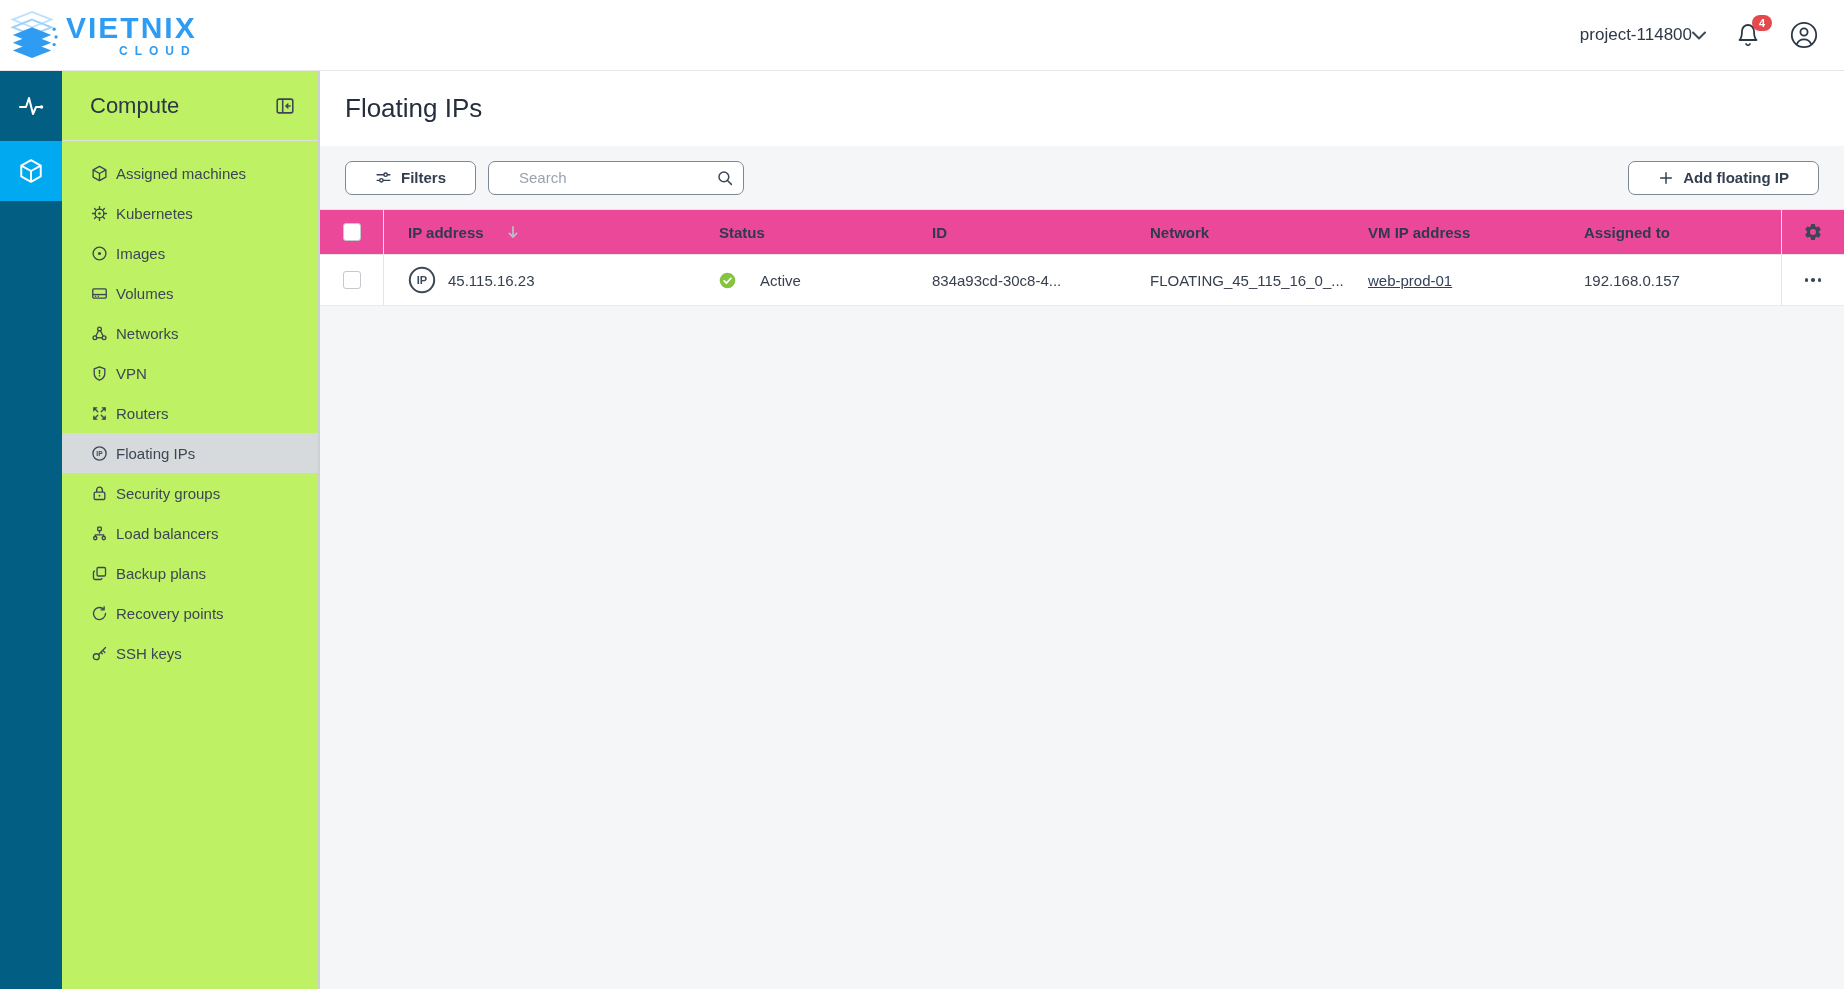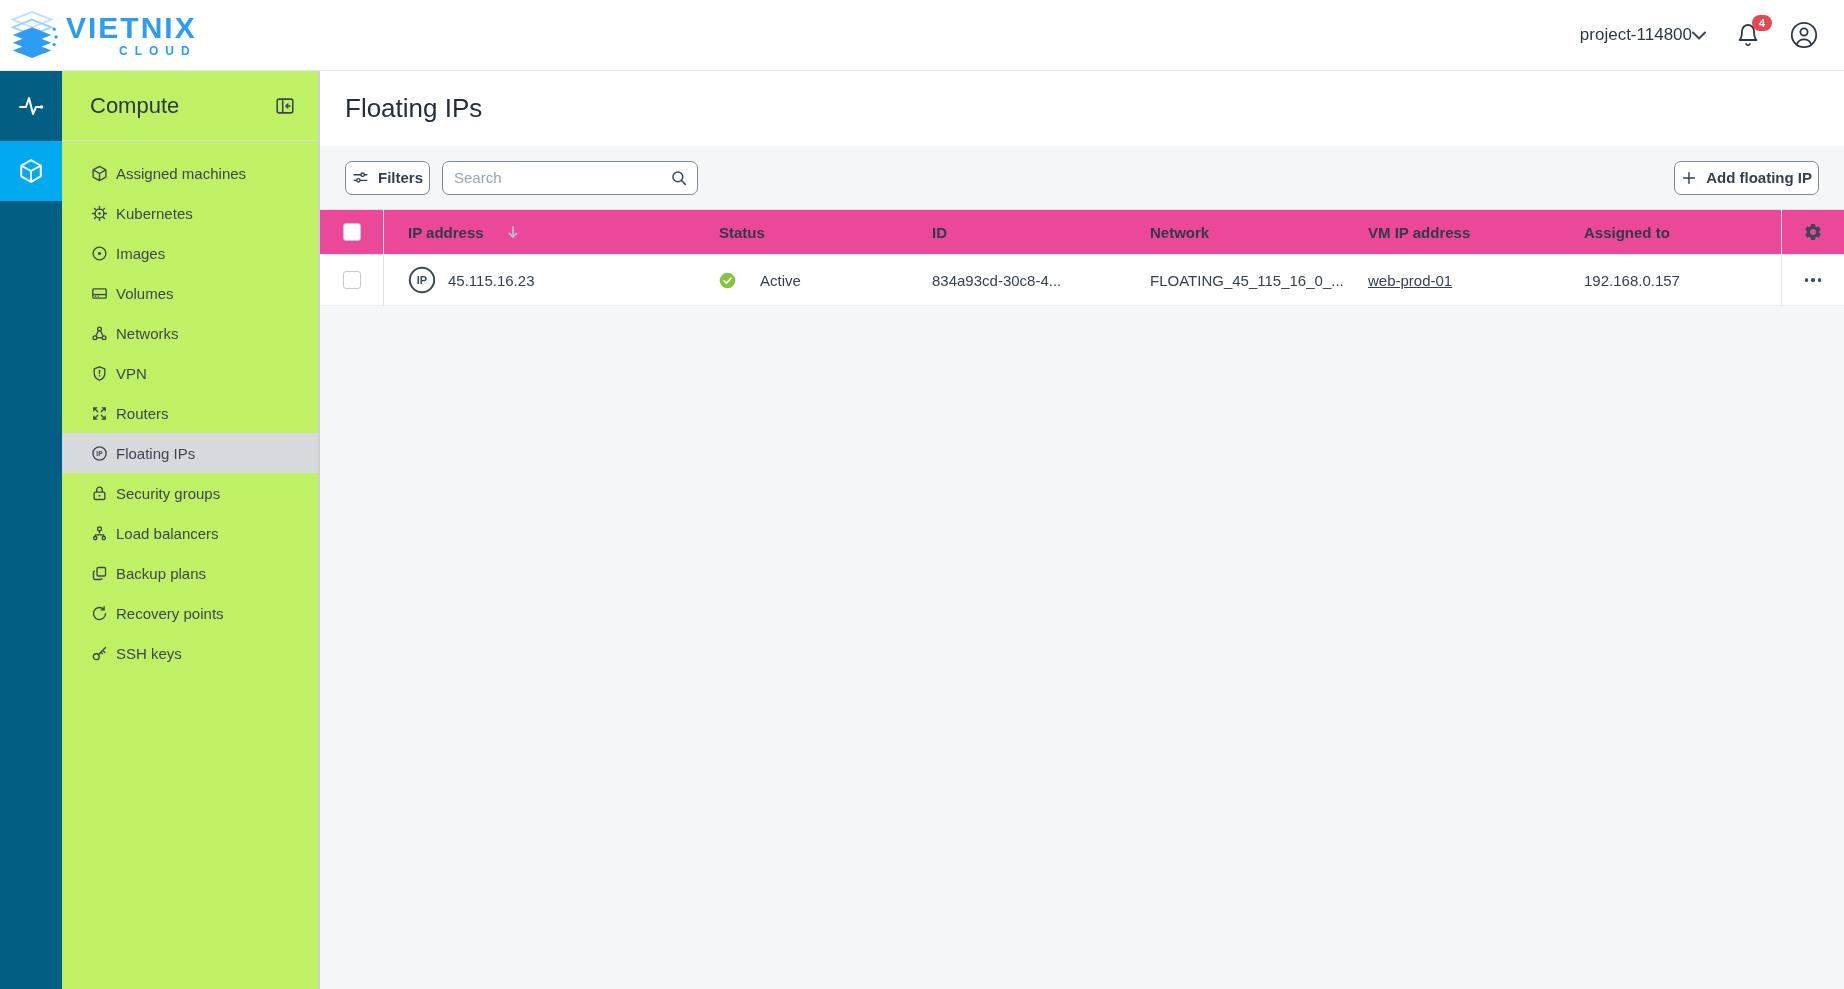--- a/index.html
+++ b/index.html
@@ -37,24 +37,24 @@
   .menu-item.selected { background:#d7dadc; }
   .menu-item .mi { width:18px; height:18px; flex:none; display:flex; align-items:center; justify-content:center; }
 
   
   .main { flex:1; background:#f5f6f7; display:flex; flex-direction:column; }
   .title-band { height:75px; background:#fff; display:flex; align-items:center; padding-left:25px; }
   .page-title { font-size:26px; color:#242e3d; }
 
   .toolbar { height:63px; display:flex; align-items:center; padding:0 25px; gap:12px; }
   .btn { display:flex; align-items:center; gap:9px; height:34px; border:1px solid #7d8894; border-radius:7px;
-         background:#fff; color:#333f4f; font-size:15px; font-weight:bold; padding:0 6px; cursor:pointer; }
+         background:#fff; color:#333f4f; font-size:15px; font-weight:bold; padding:0 29px; cursor:pointer; }
   .search-wrap { position:relative; }
   .search-input { width:256px; height:34px; border:1px solid #7d8894; border-radius:7px; background:#fff;
-                  font-size:15px; font-family:"Liberation Sans",sans-serif; color:#333e4e; padding:0 38px 0 11px; }
+                  font-size:15px; font-family:"Liberation Sans",sans-serif; color:#333e4e; padding:0 38px 0 30px; }
   .search-input::placeholder { color:#9aa3ad; }
   .search-icon { position:absolute; right:10px; top:8px; }
   .toolbar-spacer { flex:1; }
 
   
   .grid-row { display:grid; grid-template-columns:64px 311px 213px 218px 218px 216px 221px 1fr; }
   .thead { height:46px; background:#ec4899; border-top:1px solid #e3e5e8; border-bottom:1px solid #e3e5e8; }
   .trow  { height:51px; background:#fff; border-bottom:1px solid #e8eaec; }
   .cell { display:flex; align-items:center; padding-left:24px; overflow:hidden; white-space:nowrap; }
   .cell.center { justify-content:center; padding-left:0; }

